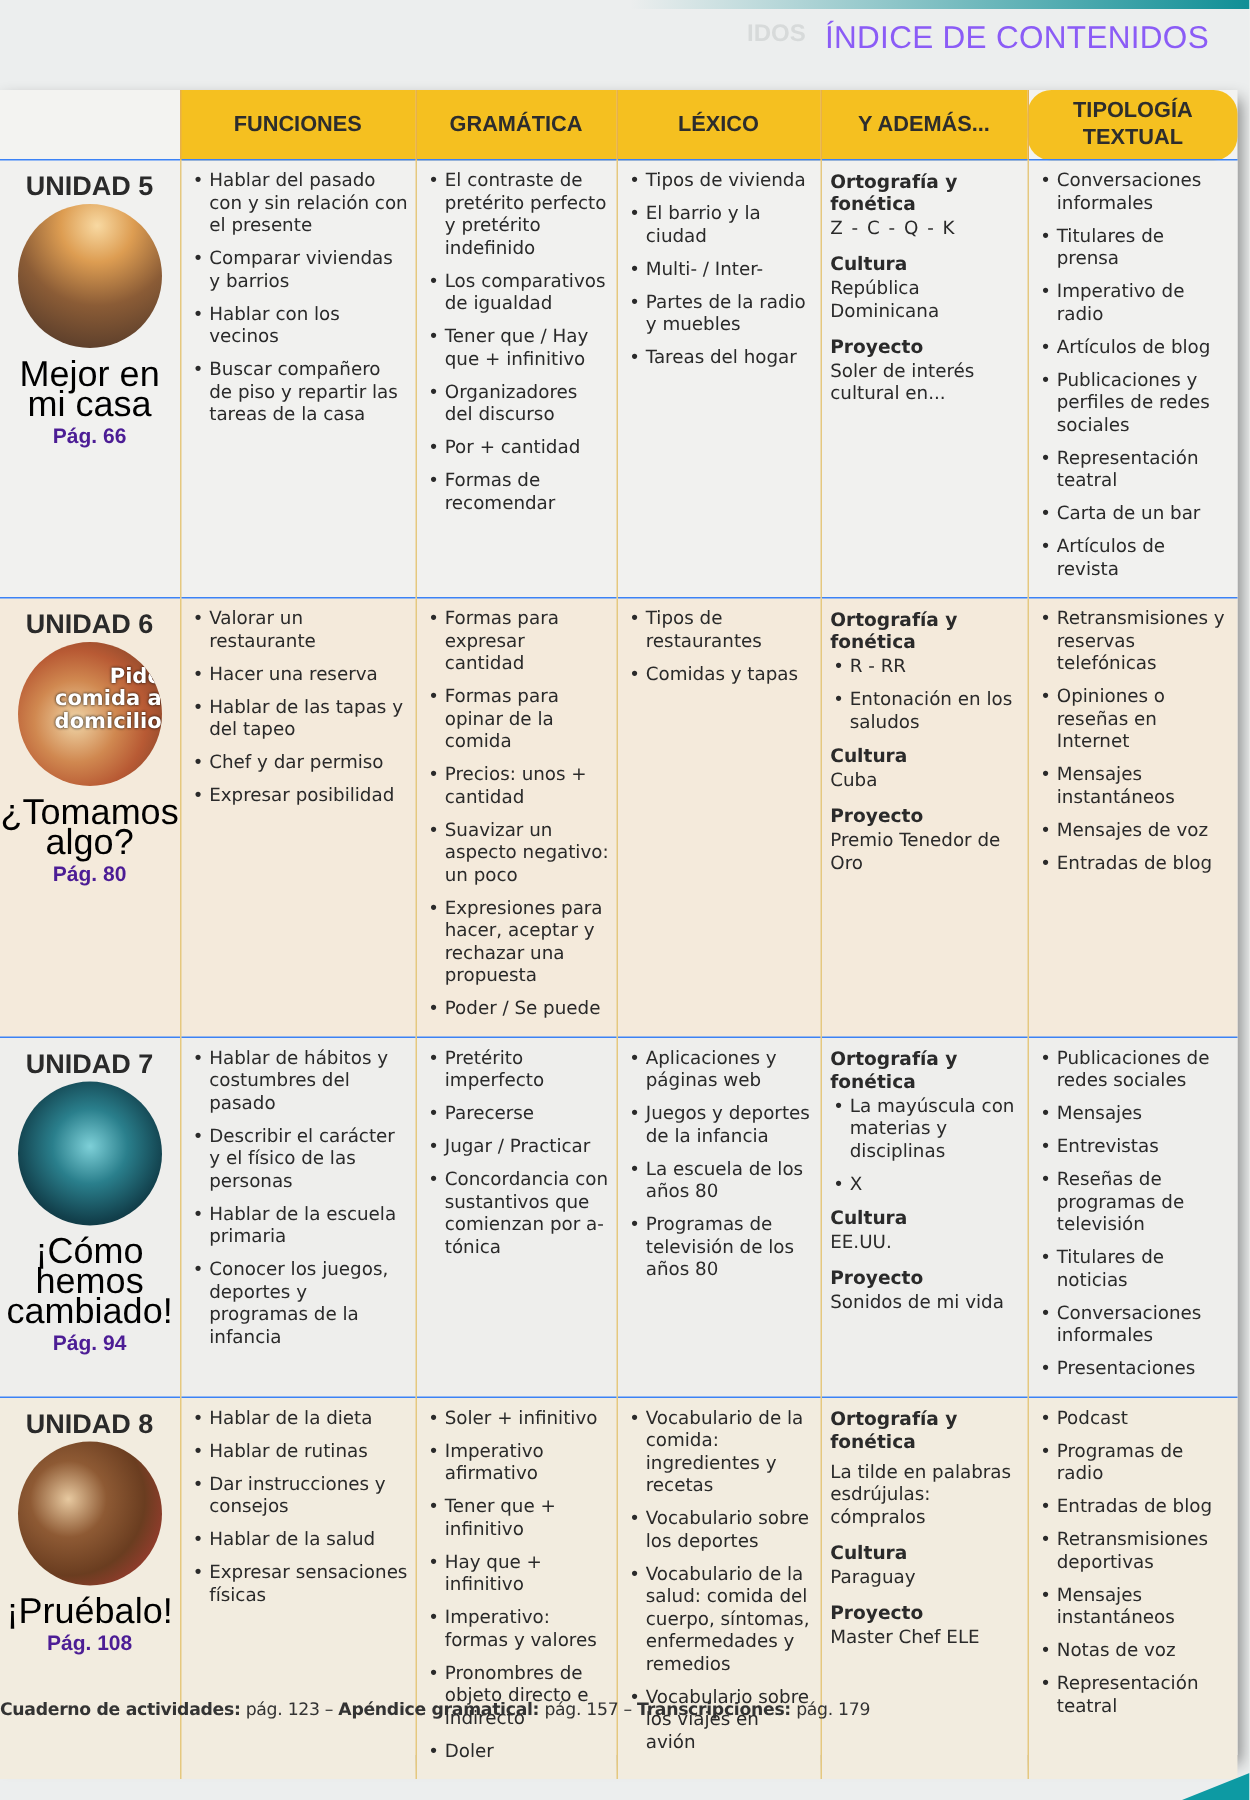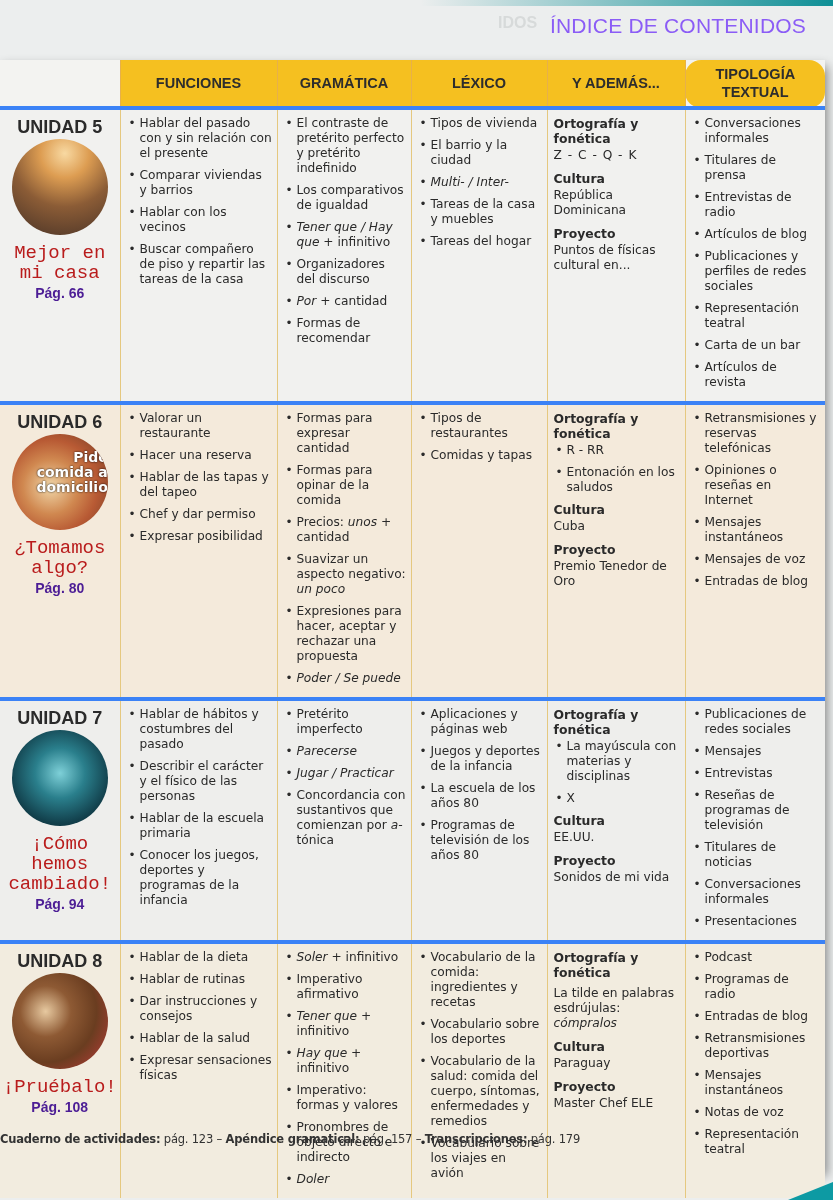--- a/index.html
+++ b/index.html
@@ -38,21 +38,21 @@
   }
   table.index th {
     background:#f5c020; height:46px; padding:0;
     font-family:"Liberation Sans", sans-serif; font-weight:bold;
     font-size:14.5px; color:#2d2d2d; text-align:center; line-height:18px;
     border-left:1px solid #e7b04a; vertical-align:middle;
   }
   table.index th.blank { background:transparent; border-left:none; }
   table.index td {
     vertical-align:top; padding:6px 4px 4px 6px;
-    border-left:1px solid #e5c87f; border-top:4px solid #3b82f6;
+    border-left:1px solid #e5c87f; border-top:1px solid #3b82f6;
     font-size:12.2px; line-height:15px;
   }
   tr.row-u5 td { height:258px; background:#f1f1ef; }
   tr.row-u6 td { height:278px; background:#f4eadb; }
   tr.row-u7 td { height:228px; background:#eeeeec; }
   tr.row-u8 td { height:232px; background:#f2ecdf; }
   td.unit-cell { text-align:center; padding:10px 0 0 0 !important; border-left:none !important; }
   .unit-num {
     font-family:"Liberation Sans", sans-serif; font-size:18px; font-weight:bold;
     color:#2a2a2a; display:block; margin-bottom:4px;
@@ -63,35 +63,35 @@
   }
   .photo-u5 { background:radial-gradient(circle at 55% 15%, #f8d9a2 0%, #dd9d52 25%, #8b5c36 55%, #463126 100%); }
   .photo-u6 { background:radial-gradient(circle at 40% 55%, #f0d6a8 0%, #d08850 35%, #b85a34 60%, #6a3a24 100%); }
   .photo-u7 { background:radial-gradient(circle at 50% 45%, #7ed0d8 0%, #2a7f8c 35%, #12404c 70%, #07202a 100%); }
   .photo-u8 { background:radial-gradient(circle at 35% 40%, #e7c9a0 0%, #8e5a34 30%, #6a3d20 60%, #c23b3b 100%); }
   .photo-u6 .photo-caption {
     position:absolute; top:16px; left:0; width:100%; text-align:right;
     color:#fff; font-size:14px; font-weight:bold; text-shadow:0 0 2px #000;
   }
   .unit-name {
-    font-family:Liberation Mono, monospace; font-size:19px; color:#b91c1c;
+    font-family:Liberation Sans, sans-serif; font-size:24px; color:#000000;
     line-height:20px; display:block;
   }
   .unit-page {
     font-family:"Liberation Sans", sans-serif; font-size:14px; font-weight:bold;
     color:#4c1d95; display:block; margin-top:3px;
   }
   ul.items { list-style:none; margin:0; padding:0; }
   ul.items li {
     position:relative; padding-left:13px; margin-bottom:7px;
   }
   ul.items li::before {
     content:"•"; position:absolute; left:2px; top:0; font-size:12px;
   }
-  .ital { font-style:italic; }
+  .ital { }
   .sec-h { font-weight:bold; font-size:12.4px; display:block; margin-bottom:2px; }
   .sec-v { display:block; margin-bottom:8px; }
   .footer-line {
     position:absolute; left:0; top:1132px; width:825px;
     font-size:11.5px; color:#333; padding-left:0; letter-spacing:-0.2px;
   }
   .footer-line b { font-weight:bold; }
 </style>
 </head>
 <body>
@@ -145,37 +145,37 @@
             <li><span></span><span class="ital"></span><span>Organizadores del discurso</span></li>
             <li><span></span><span class="ital">Por</span><span> + cantidad</span></li>
             <li><span></span><span class="ital"></span><span>Formas de recomendar</span></li>
           </ul>
         </td>
         <td>
           <ul class="items">
             <li><span class="ital"></span><span>Tipos de vivienda</span></li>
             <li><span class="ital"></span><span>El barrio y la ciudad</span></li>
             <li><span class="ital">Multi- / Inter-</span><span></span></li>
-            <li><span class="ital"></span><span>Tareas de la casa y muebles</span></li>
+            <li><span class="ital"></span><span>Partes de la radio y muebles</span></li>
             <li><span class="ital"></span><span>Tareas del hogar</span></li>
           </ul>
         </td>
         <td>
           <span class="sec-h">Ortografía y fonética</span>
           <span class="sec-v" style="letter-spacing:1px">Z - C - Q - K</span>
           <span class="sec-h">Cultura</span>
           <span class="sec-v">República Dominicana</span>
           <span class="sec-h">Proyecto</span>
-          <span class="sec-v">Puntos de físicas cultural en...</span>
+          <span class="sec-v">Soler de interés cultural en...</span>
         </td>
         <td>
           <ul class="items">
             <li>Conversaciones informales</li>
             <li>Titulares de prensa</li>
-            <li>Entrevistas de radio</li>
+            <li>Imperativo de radio</li>
             <li>Artículos de blog</li>
             <li>Publicaciones y perfiles de redes sociales</li>
             <li>Representación teatral</li>
             <li>Carta de un bar</li>
             <li>Artículos de revista</li>
           </ul>
         </td>
       </tr>
       <tr class="row-u6">
         <td class="unit-cell">

